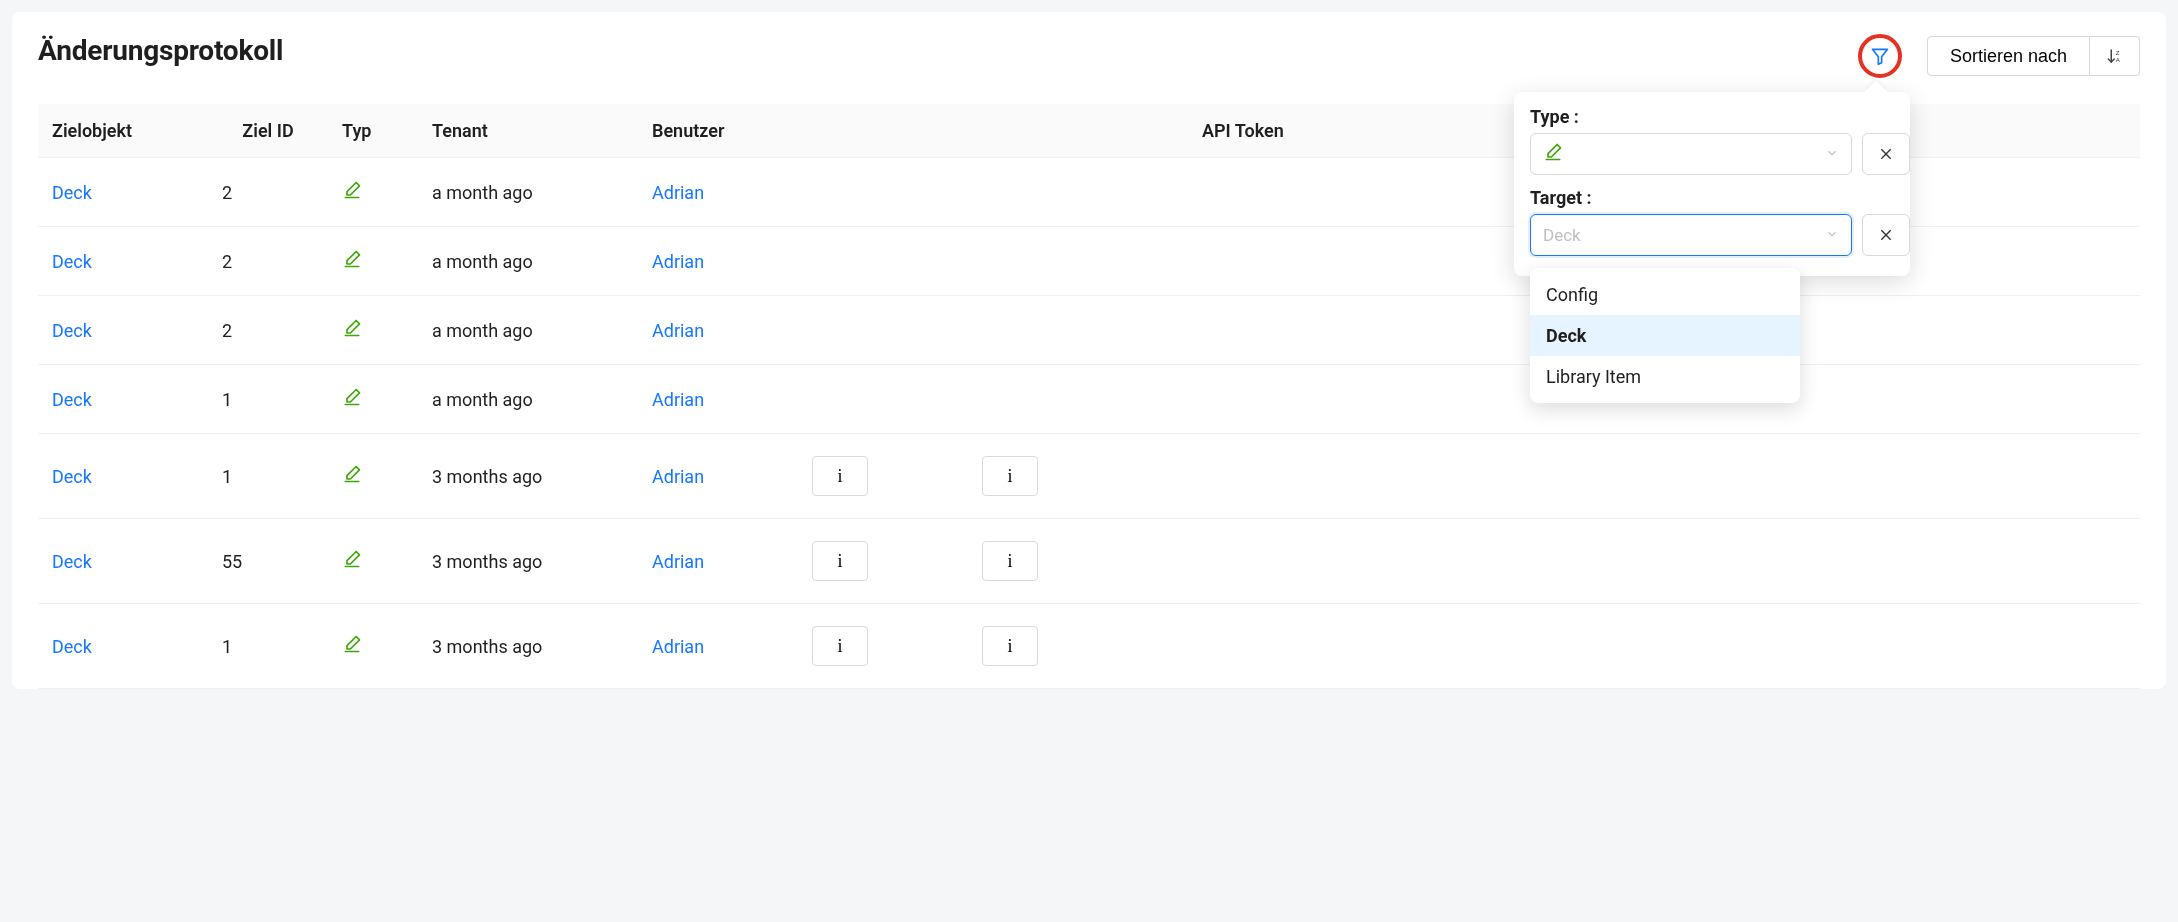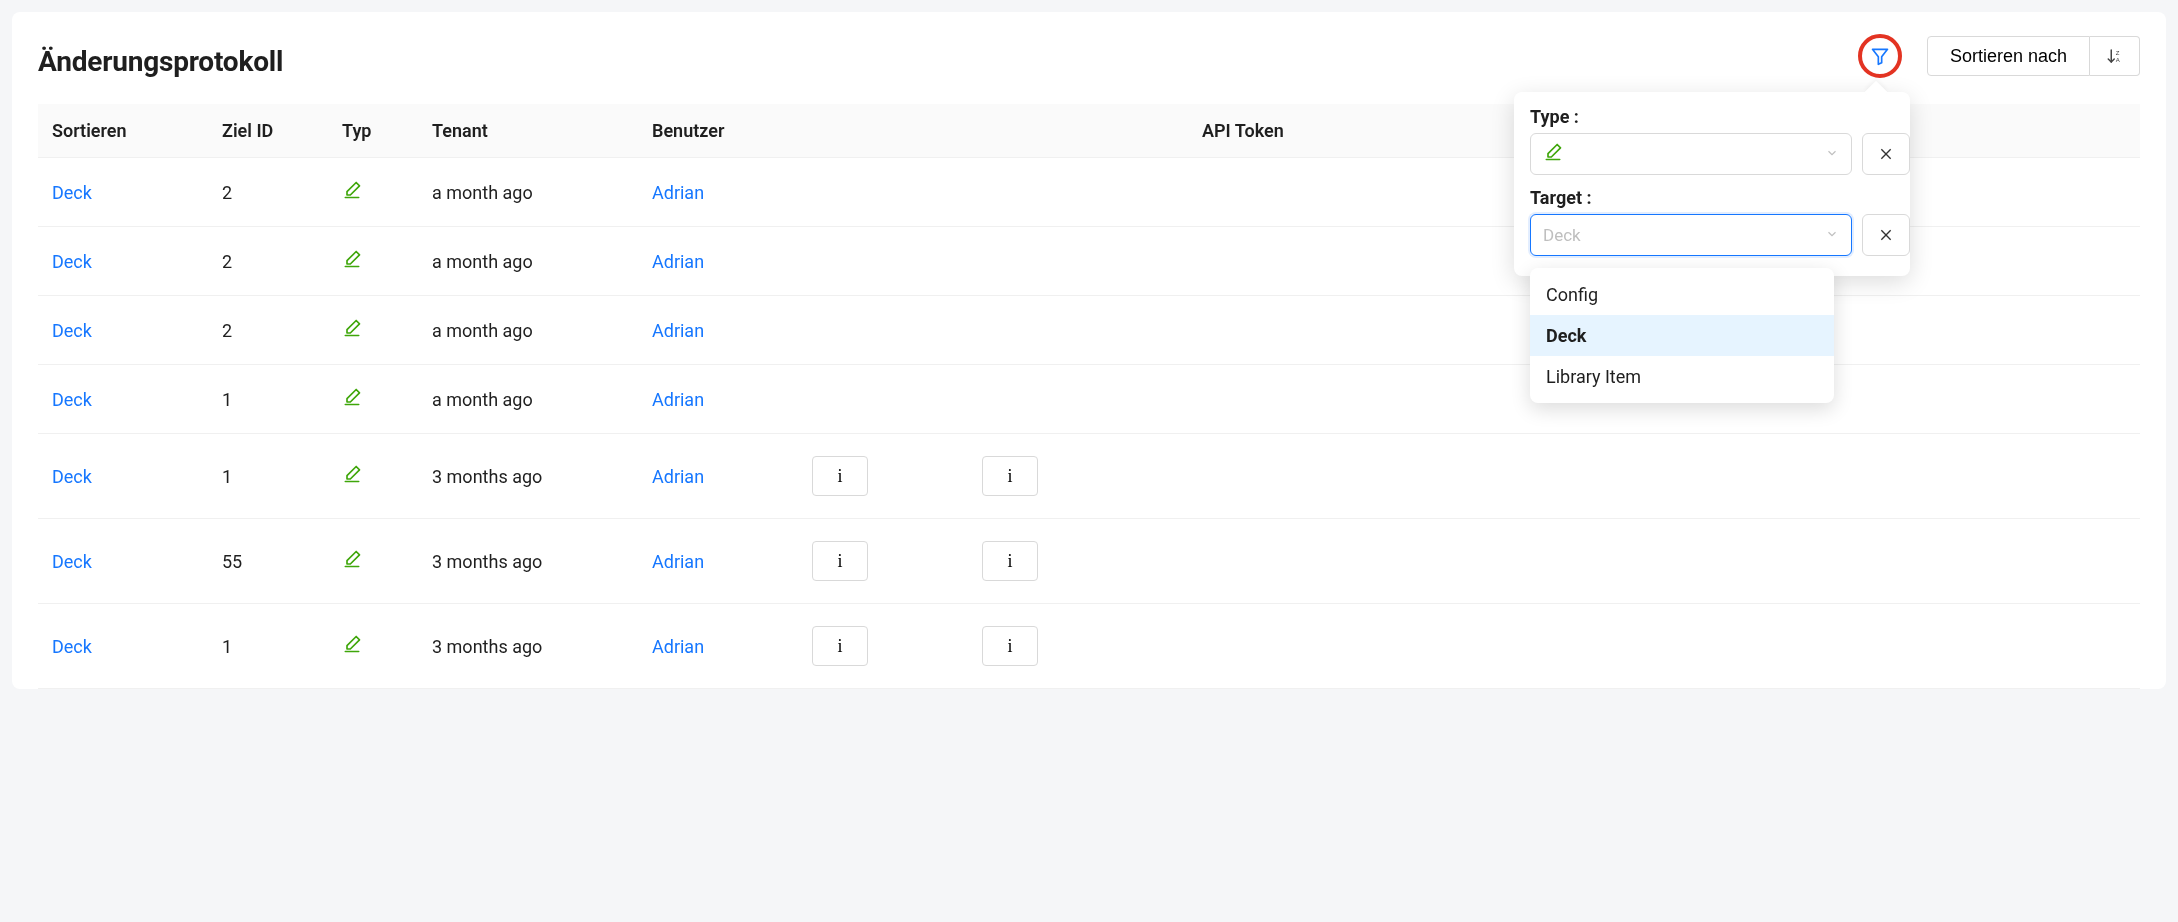--- a/index.html
+++ b/index.html
@@ -11,21 +11,21 @@
   }
   .panel {
     background: #fff;
     border-radius: 8px;
     padding: 22px 26px 0 26px;
     position: relative;
   }
   .panel-header {
     display: flex;
     justify-content: space-between;
-    align-items: flex-end;
+    align-items: flex-start;
     margin-bottom: 26px;
   }
   .title {
     font-size: 28px;
     font-weight: 700;
     letter-spacing: -0.2px;
   }
   .header-actions {
     display: flex;
     align-items: center;
@@ -160,38 +160,38 @@
     display: flex;
     align-items: center;
     justify-content: center;
     cursor: pointer;
   }
   
   .dropdown {
     position: absolute;
     top: 176px;
     left: 16px;
-    width: 304px;
+    width: 270px;
     background: #fff;
     box-shadow: 0 6px 20px rgba(0,0,0,0.14);
     border-radius: 8px;
     padding: 6px 0;
     z-index: 30;
   }
   .option {
     padding: 10px 16px;
     font-size: 18px;
     cursor: pointer;
   }
   .option.selected {
     background: #e6f4ff;
     font-weight: 700;
   }
   .col-target { width: 170px; }
-  .col-id     { width: 120px; }
+  .col-id     { width: 120px; text-align: center; }
   .col-type   { width: 90px; }
   .col-date   { width: 220px; }
   .col-user   { width: 160px; }
   .col-info1  { width: 170px; }
   .col-info2  { width: 220px; }
 </style>
 </head>
 <body>
 
 <div class="panel">
@@ -212,21 +212,21 @@
           <text x="13" y="10" font-size="8" fill="#444" stroke="none" font-family="Arial">Z</text>
           <text x="13" y="20" font-size="8" fill="#444" stroke="none" font-family="Arial">A</text>
         </svg>
       </button>
     </div>
   </div>
 
   <table>
     <thead>
       <tr>
-        <th class="col-target">Sortieren</th>
+        <th class="col-target">Zielobjekt</th>
         <th class="col-id">Ziel ID</th>
         <th class="col-type">Typ</th>
         <th class="col-date">Tenant</th>
         <th class="col-user">Benutzer</th>
         <th class="col-info1"></th>
         <th class="col-info2"></th>
         <th>API Token</th>
       </tr>
     </thead>
     <tbody id="tbody">

